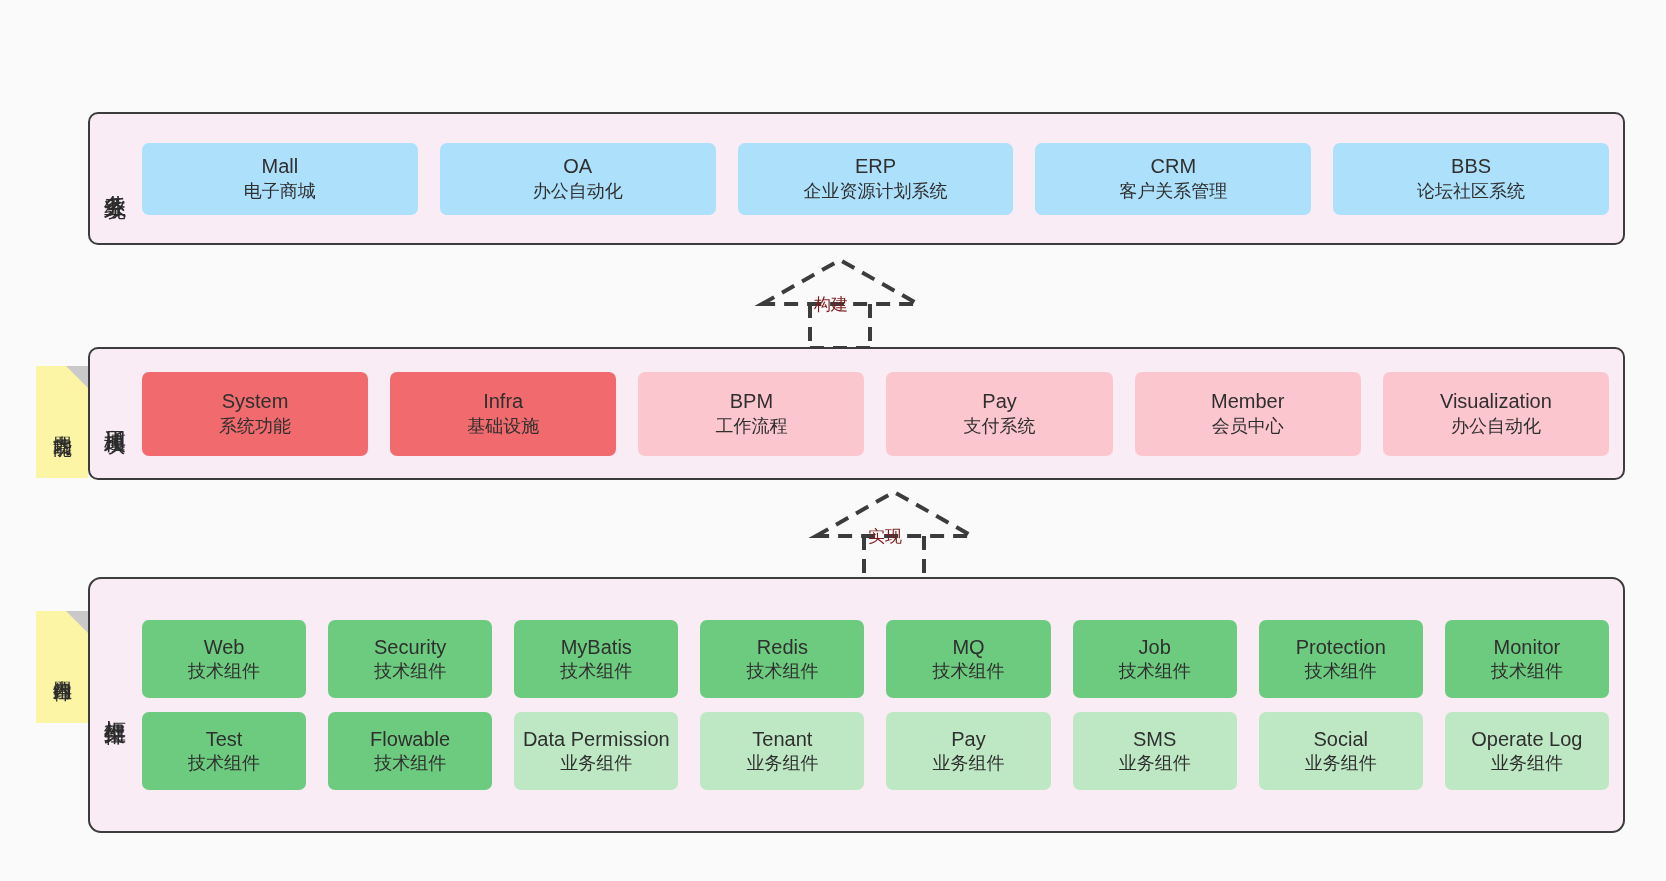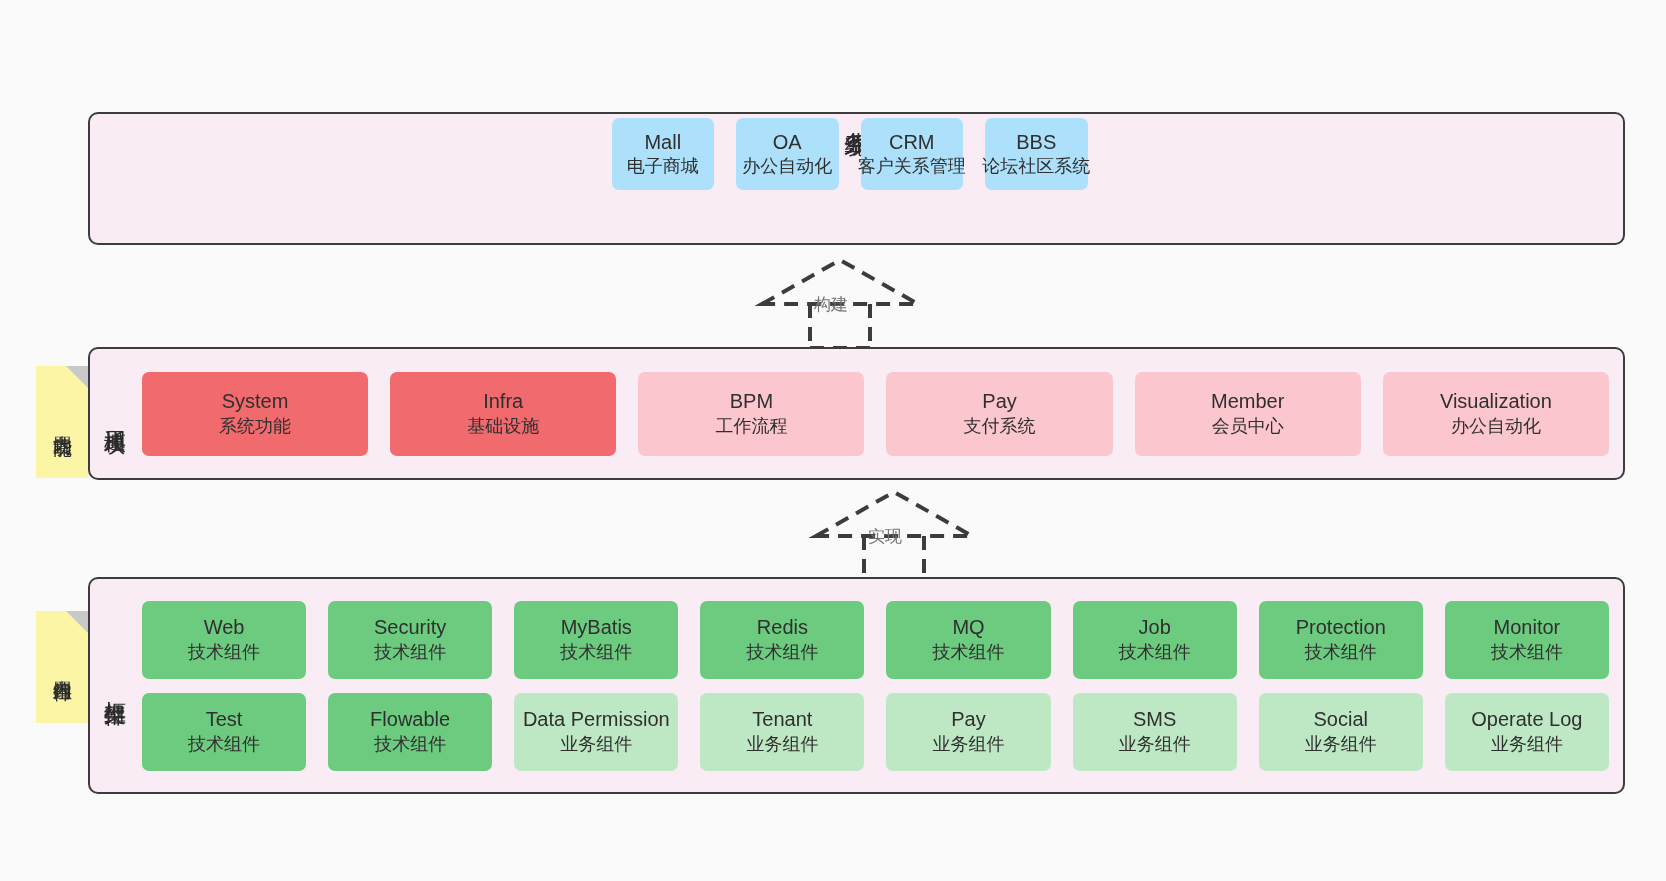--- a/index.html
+++ b/index.html
@@ -88,23 +88,23 @@
   .card.wrap .en { white-space: normal; }
 
   
   .c-blue      { background: #ace0fb; }
   .c-red       { background: #f06a6e; }
   .c-pink      { background: #fcc6ce; }
   .c-green     { background: #6ccb7f; }
   .c-lightgreen{ background: #bee8c4; }
 
   
-  #layer-business { left: 88px;  top: 112px; width: 1537px; height: 133px; flex-direction: column; }
+  #layer-business { left: 88px;  top: 112px; width: 1537px; height: 133px; }
   #layer-modules  { left: 88px;  top: 347px; width: 1537px; height: 133px; justify-content: center; }
-  #layer-framework{ left: 88px;  top: 577px; width: 1537px; height: 217px; }
+  #layer-framework{ left: 88px;  top: 577px; width: 1537px; height: 256px; border-radius: 13px; }
 
   #layer-business  .row .card { height: 72px; }
   #layer-modules   .row .card { height: 84px; }
   #layer-framework .row .card { height: 78px; }
 
   
   .sticky {
     position: absolute;
     box-sizing: border-box;
     background: #fbf5a5;
@@ -134,21 +134,21 @@
   }
   #sticky-builtin-function  { left: 36px; top: 366px; width: 52px; height: 112px; }
   #sticky-builtin-component { left: 36px; top: 611px; width: 52px; height: 112px; }
 
   
   .arrow { position: absolute; }
   .arrow svg { display: block; overflow: visible; }
   .arrow-label {
     position: absolute;
     font-size: 17px;
-    color: #737373;
+    color: #7f1d1d;
     background: transparent;
     white-space: nowrap;
     user-select: none;
   }
   #arrow-build      { left: 752px; top: 258px; width: 175px; height: 92px; }
   #arrow-build .arrow-label      { left: 62px; top: 35px; }
   #arrow-implement  { left: 806px; top: 490px; width: 175px; height: 92px; }
   #arrow-implement .arrow-label  { left: 62px; top: 35px; }
 </style>
 </head>
@@ -160,20 +160,24 @@
     <div class="layer-title">业务系统</div>
     <div class="layer-body">
       <div class="row">
         <div class="card c-blue">
           <span class="en">Mall</span>
           <span class="cn">电子商城</span>
         </div>
         <div class="card c-blue">
           <span class="en">OA</span>
           <span class="cn">办公自动化</span>
+        </div>
+        <div class="card c-blue">
+          <span class="en">ERP</span>
+          <span class="cn">企业资源计划系统</span>
         </div>
         <div class="card c-blue">
           <span class="en">CRM</span>
           <span class="cn">客户关系管理</span>
         </div>
         <div class="card c-blue">
           <span class="en">BBS</span>
           <span class="cn">论坛社区系统</span>
         </div>
       </div>

